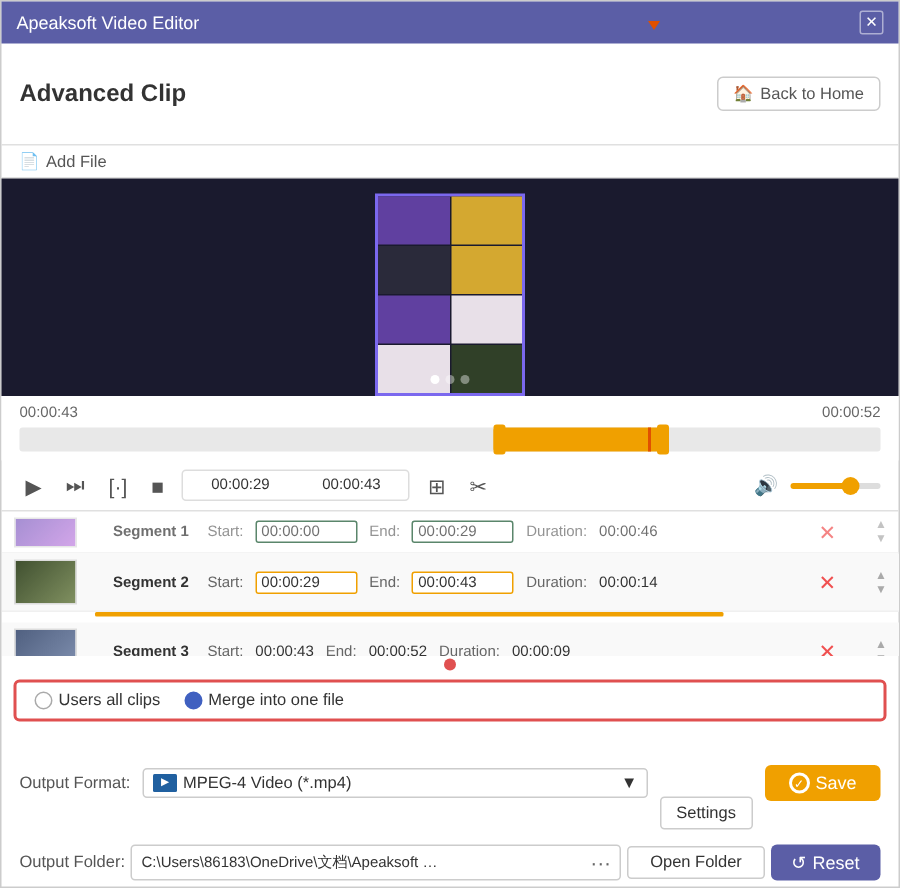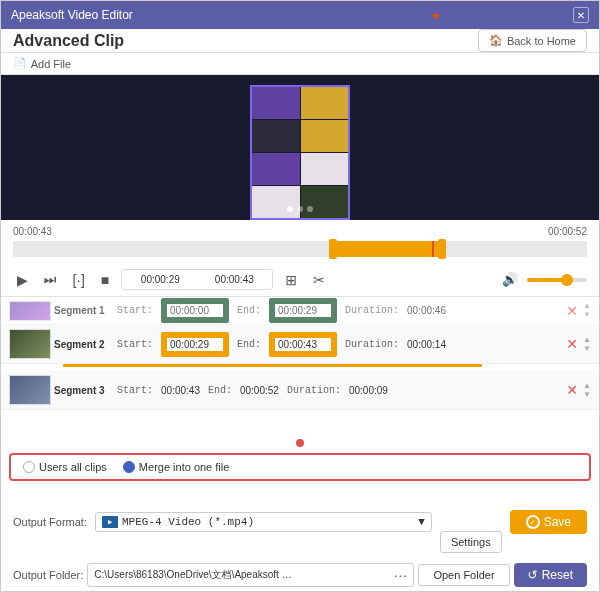--- a/index.html
+++ b/index.html
@@ -6,21 +6,21 @@
     body { font-family: 'Segoe UI', Arial, sans-serif; font-size: 12px; background: #f0f0f0; width: 600px; height: 592px; overflow: hidden; }
 
     .window { width: 600px; height: 592px; background: #fff; display: flex; flex-direction: column; border: 1px solid #ccc; }
 
     
     .title-bar { background: #5b5ea6; color: #fff; height: 28px; display: flex; align-items: center; justify-content: space-between; padding: 0 10px; flex-shrink: 0; }
     .title-bar-title { font-size: 12px; }
     .title-bar-close { width: 16px; height: 16px; background: none; border: 1px solid rgba(255,255,255,0.5); border-radius: 2px; cursor: pointer; color: #fff; font-size: 10px; display: flex; align-items: center; justify-content: center; }
 
     
-    .header { display: flex; align-items: center; justify-content: space-between; padding: 0 12px; border-bottom: 1px solid #e0e0e0; flex-shrink: 0; }
+    .header { display: flex; align-items: center; justify-content: space-between; padding: 22px 12px; border-bottom: 1px solid #e0e0e0; flex-shrink: 0; }
     .header-title { font-size: 16px; font-weight: 600; color: #333; }
     .back-btn { display: flex; align-items: center; gap: 4px; border: 1px solid #ccc; border-radius: 4px; padding: 4px 10px; cursor: pointer; font-size: 11px; color: #555; background: #fff; }
 
     
     .toolbar { display: flex; align-items: center; padding: 4px 12px; gap: 8px; border-bottom: 1px solid #e0e0e0; flex-shrink: 0; }
     .add-file-btn { display: flex; align-items: center; gap: 4px; font-size: 11px; color: #555; cursor: pointer; }
     .file-name { font-size: 11px; color: #333; flex: 1; text-align: center; }
 
     
     .video-area { background: #1a1a2e; height: 145px; position: relative; flex-shrink: 0; display: flex; align-items: center; justify-content: center; overflow: hidden; }
@@ -51,46 +51,46 @@
     .ctrl-btn { background: none; border: none; cursor: pointer; font-size: 14px; color: #555; padding: 2px 4px; }
     .time-input { border: 1px solid #ccc; border-radius: 3px; padding: 2px 4px; font-size: 10px; width: 72px; text-align: center; color: #333; }
     .ctrl-spacer { flex: 1; }
     .volume-slider { width: 60px; height: 4px; background: linear-gradient(to right, #f0a000 70%, #ddd 70%); border-radius: 2px; -webkit-appearance: none; appearance: none; cursor: pointer; }
     .volume-slider::-webkit-slider-thumb { -webkit-appearance: none; width: 12px; height: 12px; border-radius: 50%; background: #f0a000; }
 
     
     .segments-area { flex: 1; overflow-y: auto; border-top: 1px solid #e0e0e0; }
     .segments-header { display: flex; align-items: center; padding: 4px 12px; background: #f8f8f8; font-size: 10px; color: #888; border-bottom: 1px solid #e0e0e0; justify-content: center; }
 
-    .segment-row { display: flex; align-items: center; padding: 4px 8px; border-bottom: 1px solid #f0f0f0; gap: 3px; position: relative; }
+    .segment-row { display: flex; align-items: center; padding: 4px 8px; border-bottom: 1px solid #f0f0f0; gap: 24px; position: relative; }
     .segment-row:nth-child(even) { background: #f9f9f9; }
     .segment-thumb { width: 42px; height: 30px; object-fit: cover; flex-shrink: 0; border: 1px solid #ddd; }
     .seg-thumb-purple { background: linear-gradient(135deg, #8060c0, #c080e0); }
     .seg-thumb-green { background: linear-gradient(135deg, #405030, #809060); }
     .seg-thumb-blue { background: linear-gradient(135deg, #506080, #8090b0); }
     .segment-info { display: flex; align-items: center; gap: 8px; flex: 1; font-size: 10px; color: #333; flex-wrap: wrap; }
     .seg-name { font-weight: 600; min-width: 55px; }
-    .seg-label { color: #666; font-family: Liberation Mono, monospace; }
-    .seg-time-input { border: 6px solid #14532d; border-radius: 2px; padding: 1px 3px; font-size: 10px; width: 68px; color: #333; }
+    .seg-label { color: #666; }
+    .seg-time-input { border: 1px solid #14532d; border-radius: 2px; padding: 1px 3px; font-size: 10px; width: 68px; color: #333; }
     .seg-bar { height: 3px; border-radius: 1px; }
     .seg-bar-orange { background: #f0a000; }
     .seg-remove { color: #f05050; cursor: pointer; font-size: 14px; padding: 0 2px; }
     .seg-arrows { display: flex; flex-direction: column; gap: 1px; }
     .seg-arrow { font-size: 8px; color: #aaa; cursor: pointer; line-height: 1; }
 
     
     .options-row { display: flex; align-items: center; gap: 16px; padding: 6px 12px; border-top: 1px solid #e0e0e0; flex-shrink: 0; border: 2px solid #e05050; margin: 4px 8px; border-radius: 4px; }
     .radio-label { display: flex; align-items: center; gap: 4px; font-size: 11px; color: #333; cursor: pointer; }
     .radio-circle { width: 12px; height: 12px; border-radius: 50%; border: 1.5px solid #aaa; background: #fff; flex-shrink: 0; }
     .radio-circle.checked { background: #4060c0; border-color: #4060c0; }
 
     
     .output-format-row { display: flex; align-items: center; padding: 6px 12px; gap: 8px; flex-shrink: 0; }
     .output-label { font-size: 11px; color: #555; white-space: nowrap; }
-    .format-select { flex: 1; border: 1px solid #ccc; border-radius: 3px; padding: 3px 6px; font-size: 11px; color: #333; background: #fff; cursor: pointer; display: flex; align-items: center; justify-content: space-between; font-family: Liberation Mono, monospace; }
+    .format-select { flex: 1; border: 1px solid #ccc; border-radius: 3px; padding: 3px 6px; font-size: 11px; color: #333; background: #fff; cursor: pointer; display: flex; align-items: center; justify-content: space-between; }
     .settings-btn { border: 1px solid #ccc; border-radius: 3px; padding: 4px 10px; font-size: 11px; cursor: pointer; background: #fff; color: #333; margin-top: 40px; }
     .save-btn { background: #f0a000; border: none; border-radius: 4px; padding: 5px 16px; color: #fff; font-size: 12px; cursor: pointer; display: flex; align-items: center; gap: 4px; }
     .save-btn-icon { width: 14px; height: 14px; border-radius: 50%; border: 2px solid #fff; display: flex; align-items: center; justify-content: center; font-size: 8px; }
 
     .output-folder-row { display: flex; align-items: center; padding: 4px 12px; gap: 4px; flex-shrink: 0; }
     .folder-path { flex: 1; border: 1px solid #ccc; border-radius: 3px; padding: 3px 6px; font-size: 10px; color: #333; background: #fff; display: flex; align-items: center; justify-content: space-between; }
     .folder-dots { color: #666; font-size: 14px; cursor: pointer; }
     .open-folder-btn { border: 1px solid #ccc; border-radius: 3px; padding: 4px 14px; font-size: 11px; cursor: pointer; background: #fff; color: #333; }
     .reset-btn { background: #5b5ea6; border: none; border-radius: 4px; padding: 5px 14px; color: #fff; font-size: 12px; cursor: pointer; display: flex; align-items: center; gap: 4px; }
     .reset-icon { font-size: 12px; }

